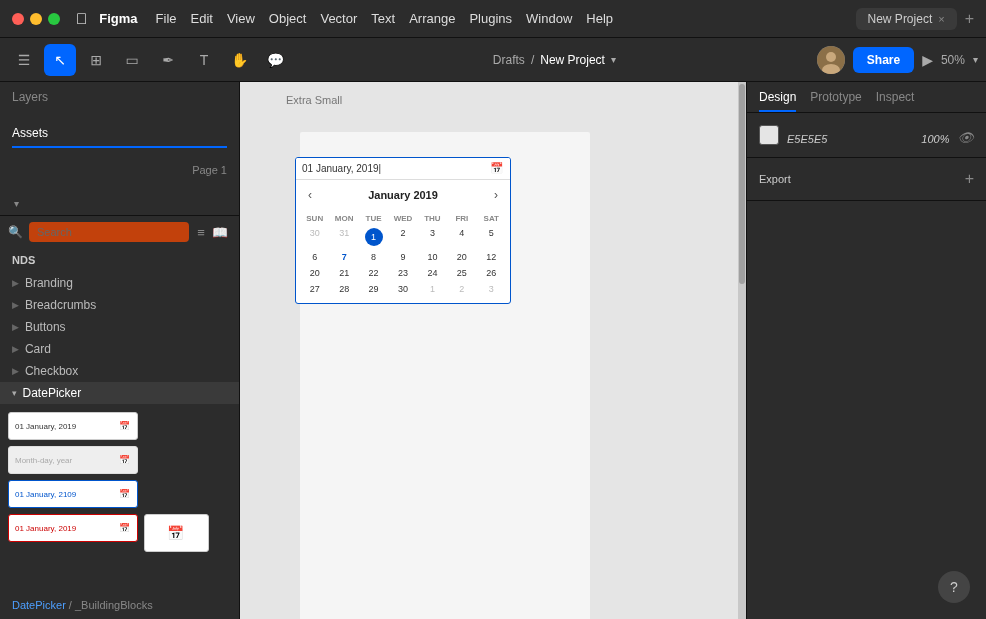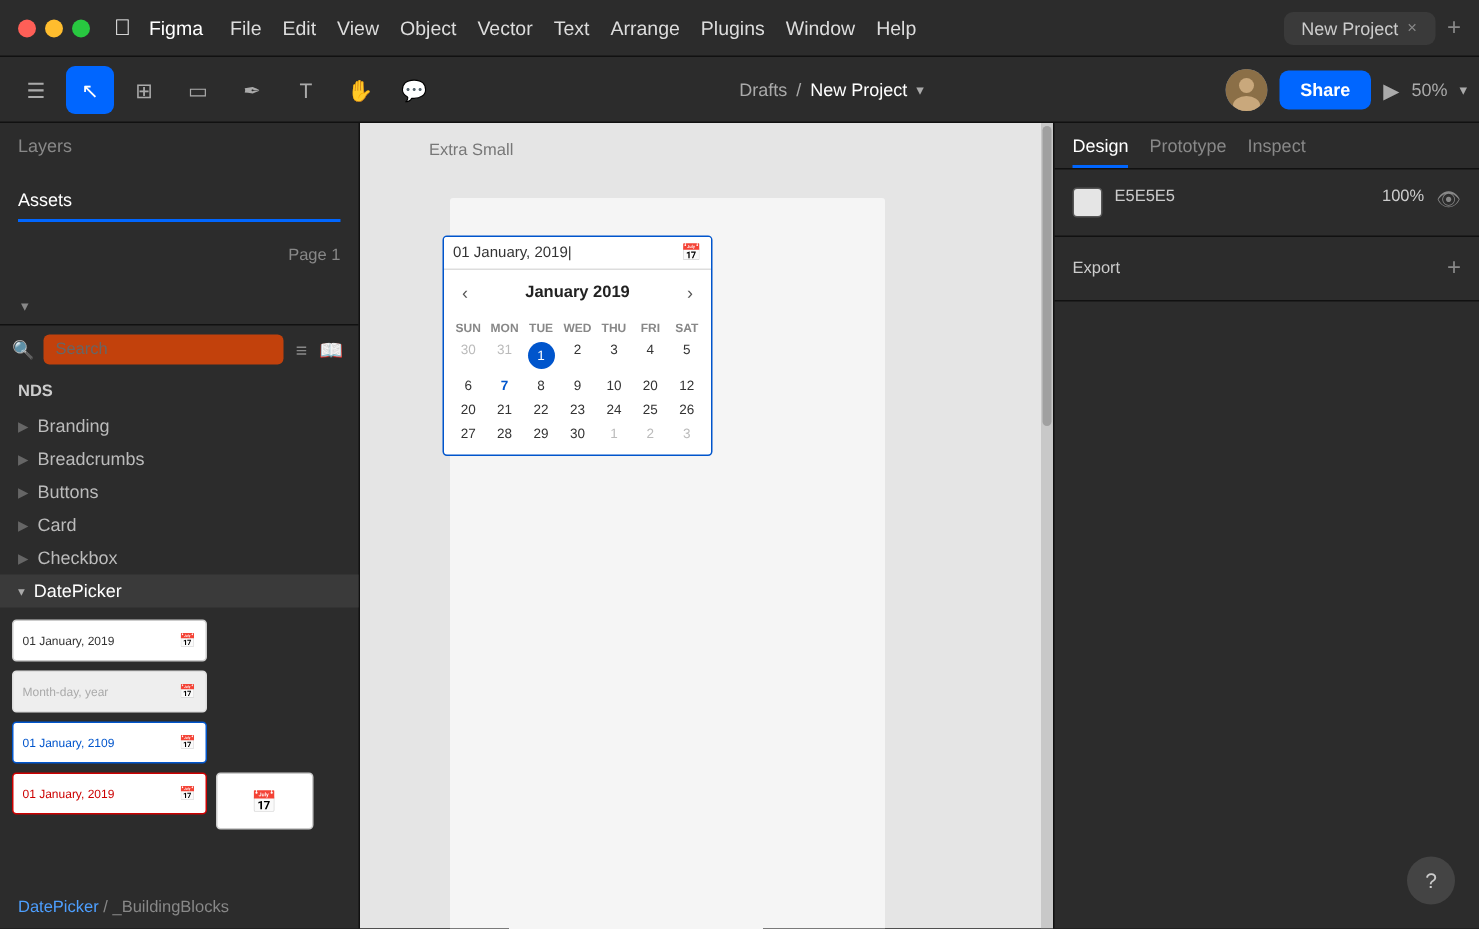--- a/index.html
+++ b/index.html
@@ -13,21 +13,21 @@
       align-items: center;
       padding: 0 12px;
       gap: 8px;
       border-bottom: 1px solid #111;
     }
     .traffic-lights { display: flex; gap: 6px; margin-right: 8px; }
     .traffic-light { width: 12px; height: 12px; border-radius: 50%; }
     .tl-close { background: #ff5f57; }
     .tl-min { background: #ffbd2e; }
     .tl-max { background: #28c840; }
-    .app-logo { color: #fff; font-weight: normal; font-size: 13px; margin-right: 10px; }
+    .app-logo { color: #fff; font-weight: bold; font-size: 13px; margin-right: 10px; }
     .menu-items { display: flex; gap: 14px; color: #ddd; font-size: 13px; }
     .menu-items span { cursor: pointer; }
     .tab-bar { margin-left: auto; display: flex; align-items: center; gap: 8px; }
     .tab { background: #3a3a3a; color: #ccc; border-radius: 6px; padding: 4px 12px; font-size: 12px; display: flex; align-items: center; gap: 6px; }
     .tab .close-btn { color: #888; cursor: pointer; font-size: 11px; }
     .tab-new { color: #888; cursor: pointer; font-size: 16px; line-height: 1; }
 
     
     .toolbar {
       height: 44px;
@@ -69,45 +69,45 @@
     .tree-item.active { background: #3a3a3a; color: #fff; }
     .tree-arrow { font-size: 9px; color: #666; }
     .tree-arrow.open { color: #aaa; }
     .datepicker-thumbs { padding: 8px; display: flex; flex-wrap: wrap; gap: 6px; }
     .breadcrumb-bottom { padding: 8px 12px; font-size: 11px; color: #888; margin-top: auto; }
 
     
     .canvas { flex: 1; background: #e5e5e5; position: relative; overflow: hidden; }
     .canvas-label { position: absolute; top: 12px; left: 46px; font-size: 11px; color: #777; }
     .canvas-frame { position: absolute; top: 50px; left: 60px; width: 290px; height: 520px; background: #f5f5f5; border-radius: 2px; }
-    .calendar-widget { position: absolute; top: 75px; left: 55px; width: 180px; background: #fff; border: 1.5px solid #0055cc; border-radius: 3px; overflow: hidden; }
+    .calendar-widget { position: absolute; top: 75px; left: 55px; width: 216px; background: #fff; border: 1.5px solid #0055cc; border-radius: 3px; overflow: hidden; }
     .date-input-row { display: flex; align-items: center; padding: 4px 6px; border-bottom: 1px solid #ddd; background: #fff; }
     .date-input-text { flex: 1; font-size: 10px; color: #333; }
     .cal-icon { font-size: 11px; color: #555; }
     .cal-nav { display: flex; align-items: center; justify-content: space-between; padding: 6px 8px; }
     .cal-month-title { font-size: 11px; font-weight: 700; color: #222; }
     .cal-nav-btn { background: none; border: none; cursor: pointer; color: #555; font-size: 12px; padding: 2px 4px; }
     .cal-grid { padding: 2px 4px 6px; }
     .cal-row { display: grid; grid-template-columns: repeat(7, 1fr); text-align: center; }
     .cal-day-header { font-size: 8px; color: #888; font-weight: 600; padding: 2px 0; }
     .cal-day { font-size: 9px; color: #333; padding: 3px 2px; cursor: pointer; border-radius: 2px; }
     .cal-day.selected { background: #0055cc; color: #fff; border-radius: 50%; width: 18px; height: 18px; display: flex; align-items: center; justify-content: center; margin: auto; }
     .cal-day.other-month { color: #bbb; }
     .cal-day.bold { font-weight: 700; color: #0055cc; }
     .scrollbar { position: absolute; right: 0; top: 0; bottom: 0; width: 8px; background: #c8c8c8; display: flex; flex-direction: column; }
     .scrollbar-thumb { background: #a0a0a0; width: 6px; margin: 2px auto; border-radius: 3px; height: 200px; }
 
     
-    .right-panel { width: 284px; background: #2c2c2c; border-left: 1px solid #111; display: flex; flex-direction: column; }
+    .right-panel { width: 240px; background: #2c2c2c; border-left: 1px solid #111; display: flex; flex-direction: column; }
     .right-tabs { display: flex; padding: 8px 12px 0; border-bottom: 1px solid #111; }
     .right-tab { font-size: 12px; color: #888; padding-bottom: 6px; cursor: pointer; margin-right: 14px; }
     .right-tab.active { color: #fff; border-bottom: 2px solid #0066ff; }
     .right-section { padding: 12px; border-bottom: 1px solid #111; }
     .section-title { font-size: 11px; font-weight: 600; color: #ccc; margin-bottom: 8px; }
-    .color-row { display: flex; align-items: flex-start; gap: 8px; }
+    .color-row { display: flex; align-items: flex-end; gap: 8px; font-style: italic; }
     .color-swatch { width: 20px; height: 20px; border-radius: 3px; border: 1px solid #555; }
     .color-value { font-size: 11px; color: #ccc; flex: 1; }
     .color-opacity { font-size: 11px; color: #ccc; }
     .eye-icon { color: #888; font-size: 13px; cursor: pointer; }
     .export-row { display: flex; align-items: center; justify-content: space-between; }
     .export-label { font-size: 11px; color: #ccc; }
     .add-btn { color: #888; font-size: 16px; cursor: pointer; }
     .help-btn { position: absolute; bottom: 16px; right: 16px; width: 32px; height: 32px; border-radius: 50%; background: #444; border: none; color: #ccc; font-size: 14px; cursor: pointer; display: flex; align-items: center; justify-content: center; }
 
     

